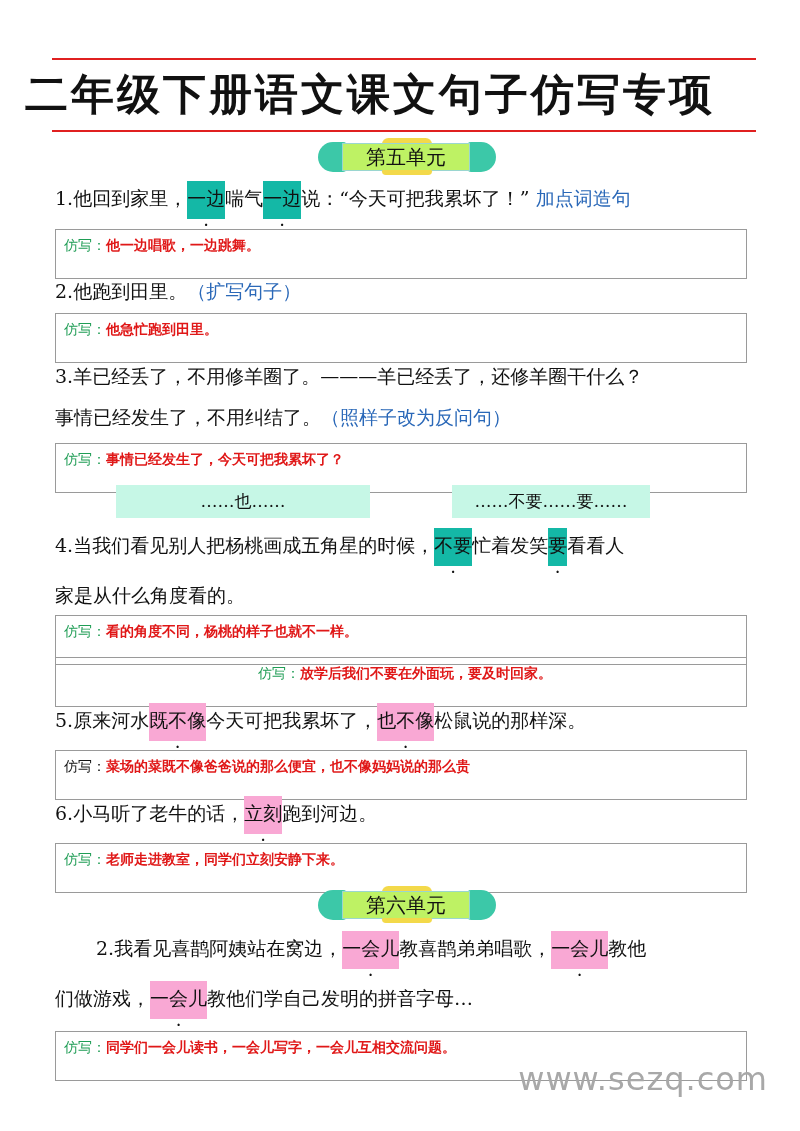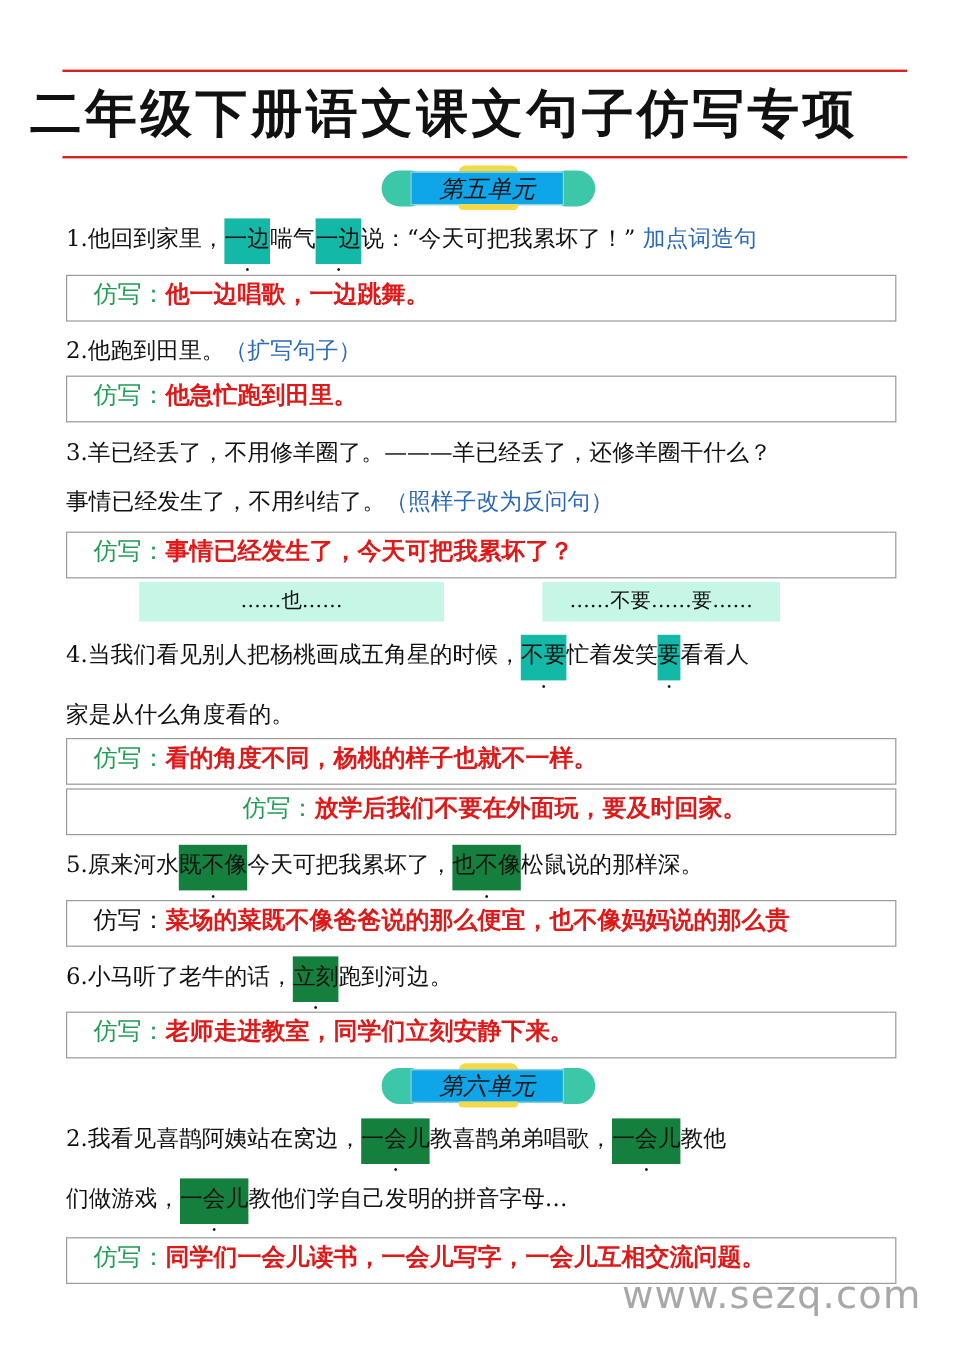--- a/index.html
+++ b/index.html
@@ -11,31 +11,31 @@
            font-family: "DejaVu Sans", sans-serif; }
   .banner { position: absolute; left: 318px; width: 178px; height: 36px; }
   .banner .wing { position: absolute; top: 4px; width: 30px; height: 30px; background: #3cc8a8;
                   border-radius: 50% 50% 50% 50%; }
   .banner .wing.l { left: 0; border-radius: 60% 20% 20% 60%; }
   .banner .wing.r { right: 0; border-radius: 20% 60% 60% 20%; }
   .banner .crown { position: absolute; left: 64px; top: 0; width: 50px; height: 8px;
                    background: #f3d94a; border-radius: 8px 8px 2px 2px; }
   .banner .crown.b { top: 32px; height: 5px; border-radius: 2px 2px 6px 6px; }
   .banner .plate { position: absolute; left: 24px; top: 5px; width: 128px; height: 28px;
-                   background: #0ea5e9; border: 1px solid #9ad6d0; box-sizing: border-box;
-                   text-align: center; font-size: 20px; line-height: 26px; color: #111; font-style: italic; }
+                   background: #bef264; border: 1px solid #9ad6d0; box-sizing: border-box;
+                   text-align: center; font-size: 20px; line-height: 26px; color: #111; }
   .line { position: absolute; left: 55px; font-size: 19px; white-space: nowrap; }
   .hl { background: #14b8a6; padding: 6px 0 10px; position: relative; }
-  .hl.t { background: #15803d; }
+  .hl.t { background: #f9a8d4; }
   .dot { position: relative; }
   .dot::after { content: "·"; position: absolute; left: 50%; transform: translateX(-50%);
                 bottom: -16px; font-size: 18px; color: #111; }
   .hint { color: #2a68b8; font-family: "DejaVu Sans", sans-serif; }
-  .box { position: absolute; left: 55px; width: 692px; height: 39px; border: 1.5px solid #9a9a9a;
-         box-sizing: border-box; font-size: 20px; line-height: 30px; padding-left: 22px; white-space: nowrap;
+  .box { position: absolute; left: 55px; width: 692px; height: 50px; border: 1.5px solid #9a9a9a;
+         box-sizing: border-box; font-size: 14px; line-height: 30px; padding-left: 8px; white-space: nowrap;
          overflow: hidden; }
   .box .lab { color: #1f9d55; }
   .box .lab.k { color: #111; }
   .box .ans { color: #e01818; font-weight: bold; }
   .pat { position: absolute; height: 33px; background: #c6f7e6; font-size: 17px; line-height: 33px;
          text-align: center; }
   .wm { position: absolute; right: 32px; top: 1060px; font-size: 32px; color: #a8a8a8;
         font-family: "DejaVu Sans", sans-serif; letter-spacing: 1px; }
 </style>
 </head>
@@ -109,21 +109,21 @@
 </div>
 
 <div class="banner" style="top:886px;">
   <div class="wing l"></div>
   <div class="wing r"></div>
   <div class="crown"></div>
   <div class="plate">第六单元</div>
   <div class="crown b"></div>
 </div>
 
-<div class="line" style="top:936px;">
+<div class="line" style="top:936px;margin-left:41px;">
   <span>2.</span><span>我看见喜鹊阿姨站在窝边，</span><span class="hl t dot">一会儿</span><span>教喜鹊弟弟唱歌，</span><span class="hl t dot">一会儿</span><span>教他</span>
 </div>
 <div class="line" style="top:986px;">
   <span>们做游戏，</span><span class="hl t dot">一会儿</span><span>教他们学自己发明的拼音字母…</span>
 </div>
 <div class="box" style="top:1031px;">
   <span class="lab">仿写：</span><span class="ans">同学们一会儿读书，一会儿写字，一会儿互相交流问题。</span>
 </div>
 
 <div class="wm">www.sezq.com</div>

